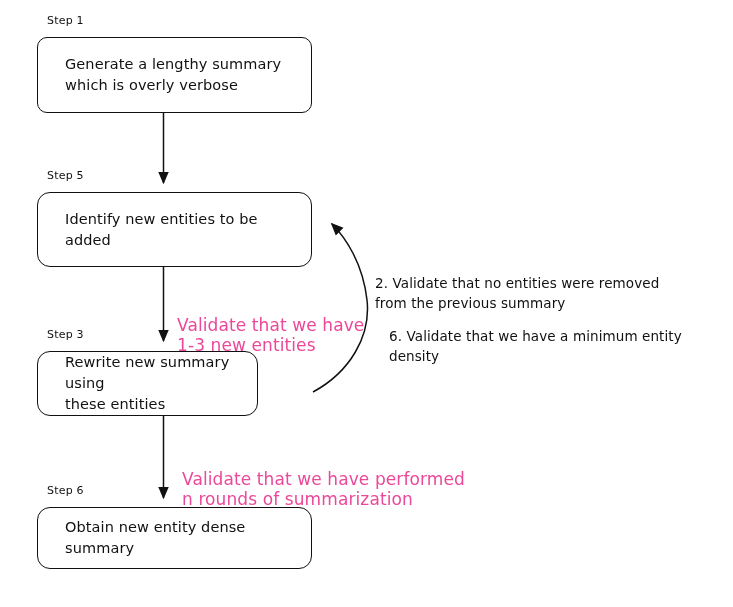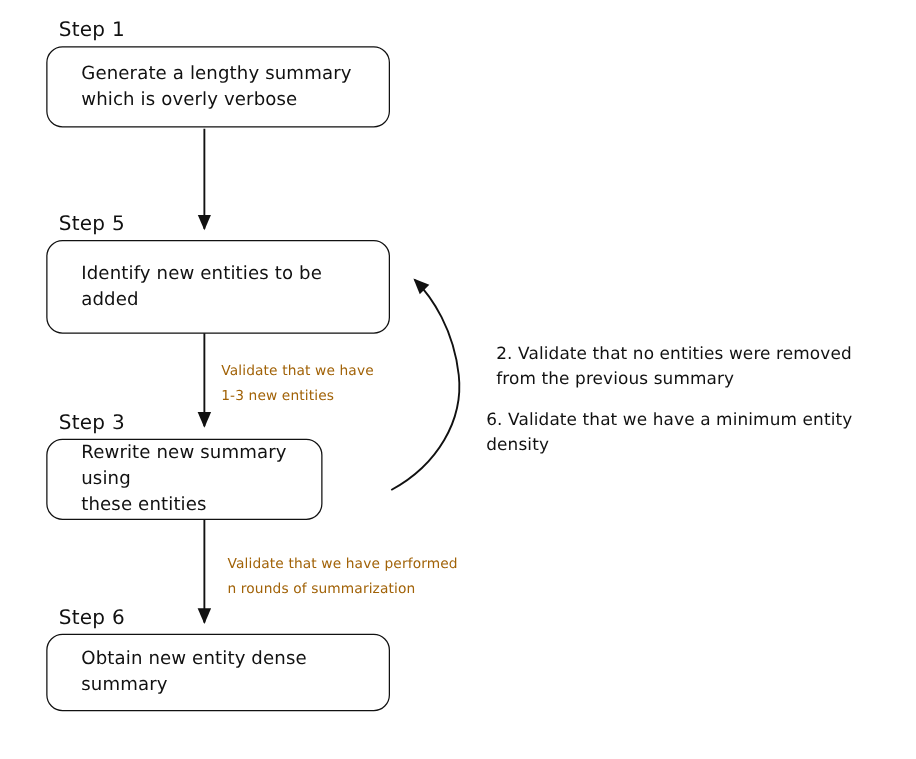--- a/index.html
+++ b/index.html
@@ -25,21 +25,21 @@
     position: absolute;
     left: 0;
     top: 0;
     width: 733px;
     height: 607px;
     pointer-events: none;
   }
   .step-label {
     position: absolute;
     font-family: "DejaVu Sans", sans-serif;
-    font-size: 16px;
+    font-size: 11px;
     letter-spacing: 0.2px;
     color: #111111;
     white-space: nowrap;
   }
   .node-box {
     position: absolute;
     box-sizing: border-box;
     border: 1.6px solid #111111;
     border-radius: 13px;
     background: #ffffff;
@@ -52,25 +52,26 @@
     line-height: 21px;
     color: #111111;
     padding-left: 27px;
     padding-right: 14px;
     white-space: pre-line;
     letter-spacing: 0.1px;
   }
   .edge-label {
     position: absolute;
     font-family: "DejaVu Sans", sans-serif;
-    font-size: 11px;
+    font-size: 17px;
     line-height: 20px;
-    color: #a16207;
+    color: #ec4899;
     white-space: pre-line;
     letter-spacing: 0.1px;
+    margin-top: 28px;
   }
   .validation-item {
     position: absolute;
     font-family: "DejaVu Sans", sans-serif;
     font-size: 13.5px;
     line-height: 20px;
     color: #111111;
     white-space: pre-line;
     letter-spacing: 0.1px;
   }
@@ -93,21 +94,21 @@
     <line x1="163.5" y1="103" x2="163.5" y2="183" stroke="#111111" stroke-width="1.5" marker-end="url(#arrowhead)"></line>
 
     <line x1="163.5" y1="258" x2="163.5" y2="341" stroke="#111111" stroke-width="1.5" marker-end="url(#arrowhead)"></line>
 
     <line x1="163.5" y1="416" x2="163.5" y2="498" stroke="#111111" stroke-width="1.5" marker-end="url(#arrowhead)"></line>
 
     <path d="M 313 392 C 350 372, 371 336, 367 300 C 363 264, 346 238, 332 224" fill="none" stroke="#111111" stroke-width="1.5" marker-end="url(#arrowhead-curve)"></path>
   </svg>
 
   <div class="step-label" style="left:47px; top:14px;">Step 1</div>
-  <div class="node-box" style="left:37px; top:37px; width:275px; height:65px;">
+  <div class="node-box" style="left:37px; top:37px; width:275px; height:76px;border-radius:10px;">
     <div class="node-text">Generate a lengthy summary
 which is overly verbose</div>
   </div>
 
   <div class="step-label" style="left:47px; top:169px;">Step 5</div>
   <div class="node-box" style="left:37px; top:192px; width:275px; height:75px;">
     <div class="node-text">Identify new entities to be
 added</div>
   </div>
 
@@ -122,18 +123,18 @@
     <div class="node-text">Obtain new entity dense
 summary</div>
   </div>
 
   <div class="edge-label" style="left:177px; top:287px;">Validate that we have
 1-3 new entities</div>
 
   <div class="edge-label" style="left:182px; top:441px;">Validate that we have performed
 n rounds of summarization</div>
 
-  <div class="validation-item" style="left:397px; top:273px;">2. Validate that no entities were removed
+  <div class="validation-item" style="left:375px; top:273px;">2. Validate that no entities were removed
 from the previous summary</div>
   <div class="validation-item" style="left:389px; top:326px;">6. Validate that we have a minimum entity
 density</div>
 
 </div>
 
 </body></html>

